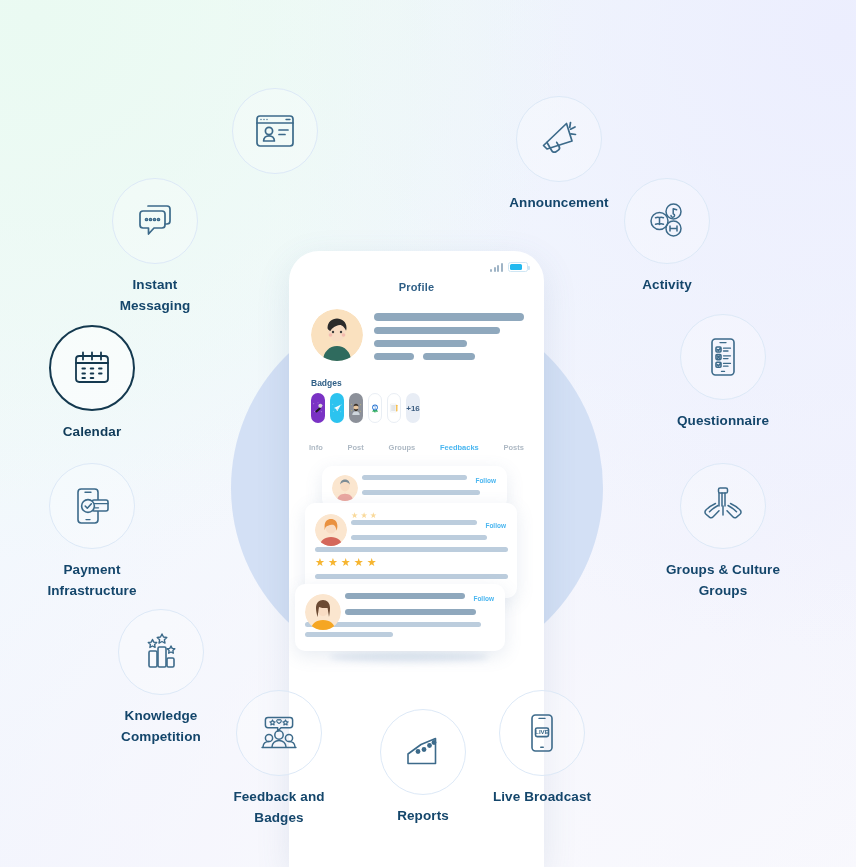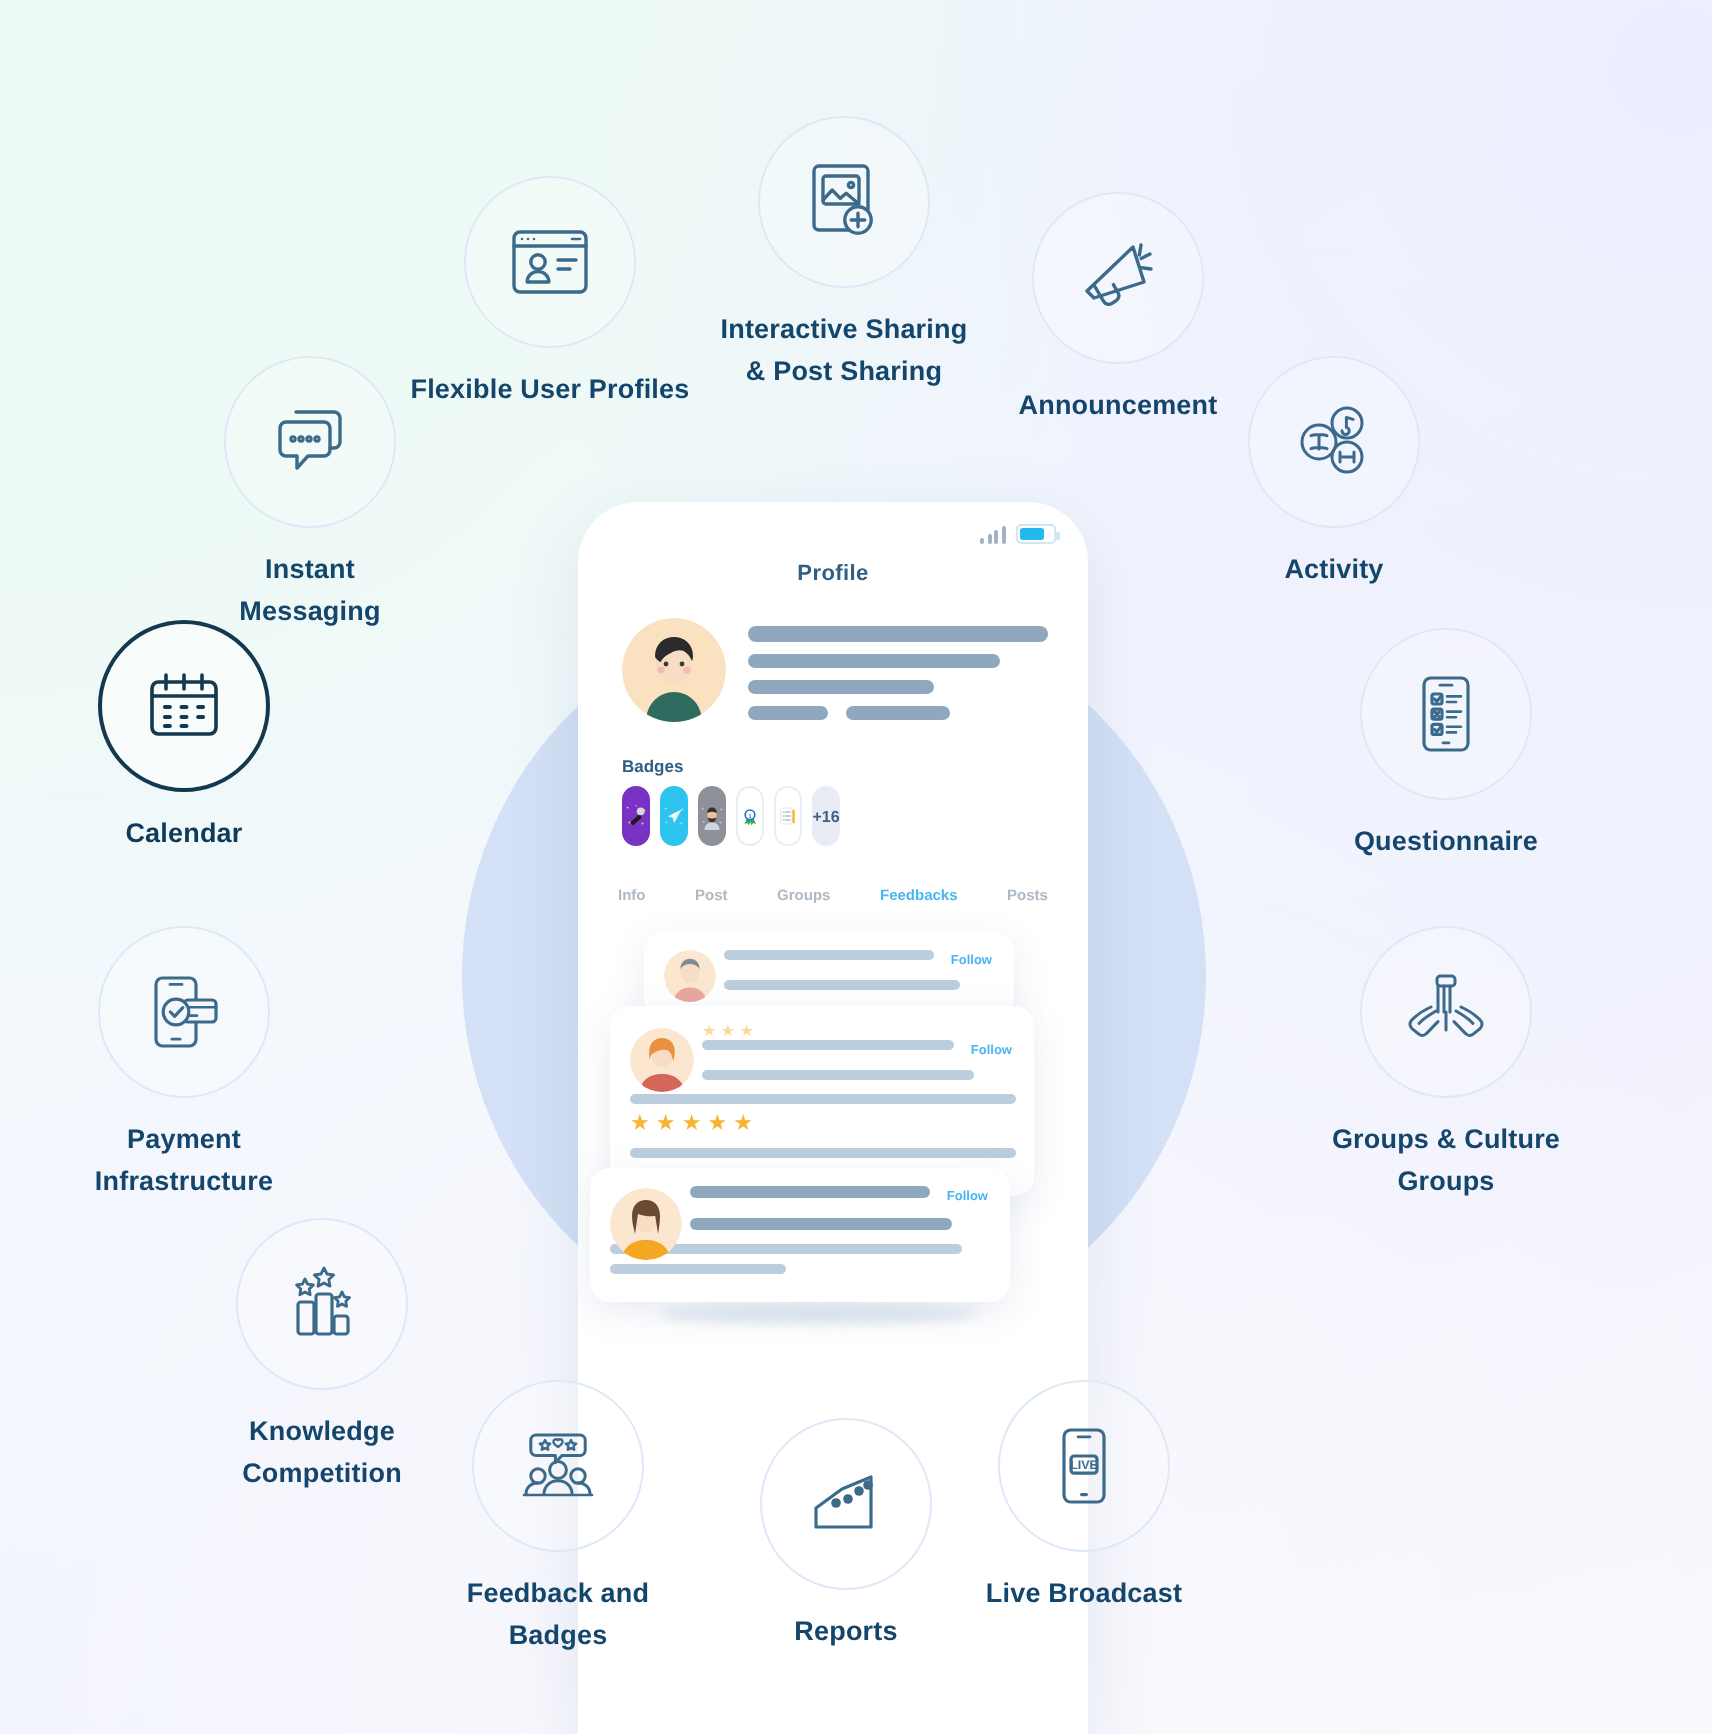--- a/index.html
+++ b/index.html
@@ -383,40 +383,22 @@
           <path d="M7 17h36"></path>
           <g stroke-width="1.3">
               <path d="M11 13.5h.01M14 13.5h.01M17 13.5h.01M36 13.5h4"></path>
             </g>
           <circle cx="19" cy="25" r="3.6"></circle>
           <path d="M13.6 35c0-3.2 2.4-5.2 5.4-5.2s5.4 2 5.4 5.2z"></path>
           <path d="M29 24h9M29 28.5h6"></path>
         </svg>
       </span>
     </div>
-    <div class="label">Flexible
-User Profiles</div>
-  </div>
-
-  <div class="feature" style="left:422px; top:58px;">
-    <div class="ring">
-      <span>
-        <svg width="50" height="50" viewBox="0 0 50 50" fill="none" stroke="#3c6a8a" stroke-width="1.7" stroke-linecap="round" stroke-linejoin="round">
-          <rect x="10" y="7" width="27" height="32" rx="2.5"></rect>
-          <rect x="14.5" y="12" width="18" height="14" rx="1.5"></rect>
-          <circle cx="28.5" cy="16.5" r="1.3"></circle>
-          <path d="M14.5 24l4.6-5 4 4.2 3-2.6 6.4 5.4"></path>
-          <circle cx="32" cy="34" r="6.6" fill="#f4f8fd"></circle>
-          <path d="M32 30.6v6.8M28.6 34h6.8"></path>
-        </svg>
-      </span>
-    </div>
-    <div class="label" style="white-space:pre-line">Interactive Sharing
-&amp; Post Sharing</div>
-  </div>
+  </div>
+
 
   <div class="feature" style="left:559px; top:96px;">
     <div class="ring">
       <span>
         <svg width="50" height="50" viewBox="0 0 50 50" fill="none" stroke="#3c6a8a" stroke-width="1.7" stroke-linecap="round" stroke-linejoin="round">
           <path d="M9.5 31.5 32.5 9.5l5.5 17.5-25 8z"></path>
           <path d="M13 28.5l4.8 8.2a3 3 0 0 0 4.2 1l2-1.3a3 3 0 0 0 1-4.1l-2.3-4"></path>
           <path d="M36.5 8.5l-.8 5M41 13l-4.4 2.2M41.5 20.5l-4.6-.6"></path>
         </svg>
       </span>
@@ -452,21 +434,21 @@
           <circle cx="31.5" cy="15.5" r="7.5"></circle>
           <path d="M29 19.4a1.8 1.8 0 1 0 2.2-1.7v-5l3.4 1"></path>
           <circle cx="31.5" cy="32.5" r="7.5"></circle>
           <path d="M28 30v5M35 30v5M28 32.5h7"></path>
         </svg>
       </span>
     </div>
     <div class="label">Activity</div>
   </div>
 
-  <div class="feature is-active" style="left:92px; top:310px;">
+  <div class="feature is-active" style="left:92px; top:325px;">
     <div class="ring">
       <span>
         <svg width="50" height="50" viewBox="0 0 50 50" fill="none" stroke="#14394f" stroke-width="1.8" stroke-linecap="round" stroke-linejoin="round">
           <rect x="9" y="13" width="32" height="26" rx="3.2"></rect>
           <path d="M9 20h32"></path>
           <path d="M16 9.5v7M25 9.5v7M34 9.5v7"></path>
           <g stroke-width="2.1" stroke-linecap="round">
             <path d="M15.5 25.5h2.4M23.8 25.5h2.4M32.1 25.5h2.4"></path>
             <path d="M15.5 30.5h2.4M23.8 30.5h2.4M32.1 30.5h2.4"></path>
             <path d="M15.5 35h2.4M23.8 35h2.4"></path>

